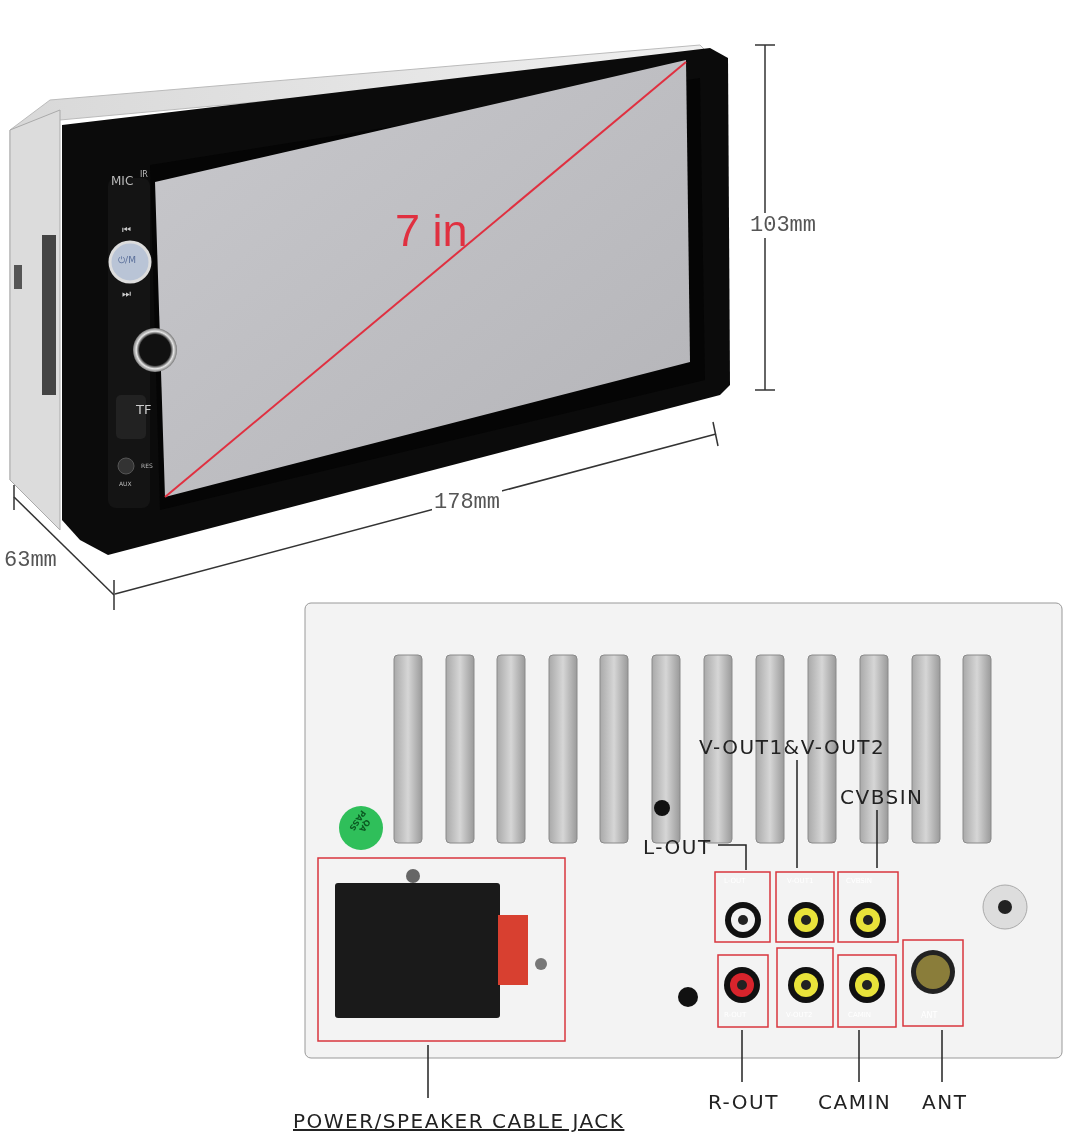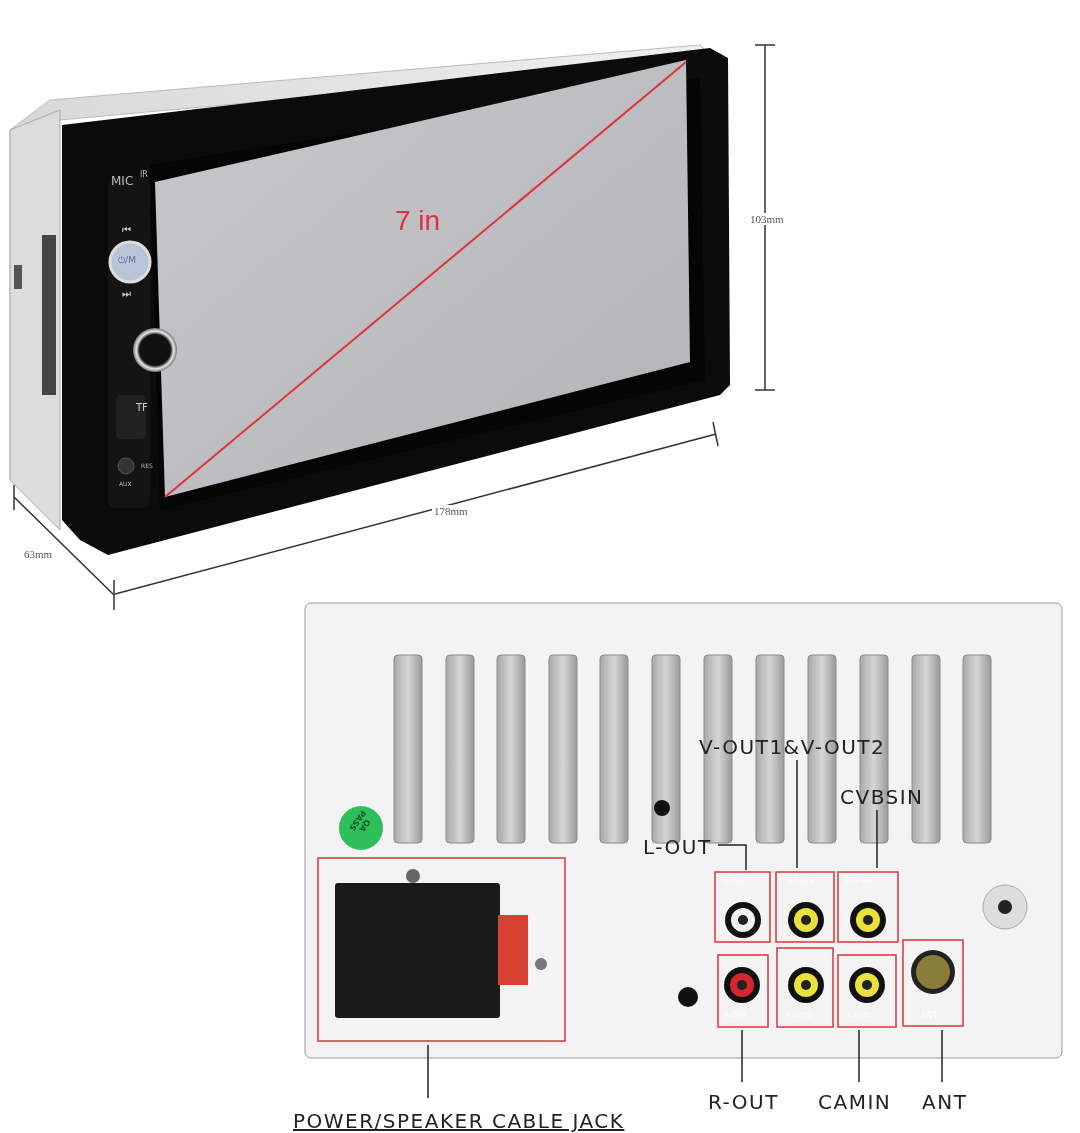--- a/index.html
+++ b/index.html
@@ -1,18 +1,18 @@
 <!DOCTYPE html>
 <html><head>
 <meta charset="utf-8">
 <style>
   html,body{margin:0;padding:0;background:#fff;}
   body{width:1080px;height:1133px;position:relative;overflow:hidden;font-family:"DejaVu Sans",sans-serif;}
   .abs{position:absolute;}
-  .dimtxt{color:#555;font-size:11px;font-family:Liberation Serif, serif;text-align:center;}
+  .dimtxt{color:#555;font-size:22px;font-family:Liberation Mono, monospace;text-align:center;}
   .lbl{color:#222;font-size:20px;letter-spacing:1.5px;font-family:"DejaVu Sans",sans-serif;}
   svg{position:absolute;left:0;top:0;}
 </style>
 </head>
 <body>
 
 <svg width="1080" height="1133" viewBox="0 0 1080 1133">
   <defs>
     <linearGradient id="sideG" x1="0" y1="0" x2="1" y2="0">
       <stop offset="0" stop-color="#d8d8d8"></stop>
@@ -130,33 +130,33 @@
       <line x1="797" y1="760" x2="797" y2="868"></line>
       <line x1="877" y1="810" x2="877" y2="868"></line>
       <line x1="428" y1="1045" x2="428" y2="1098"></line>
       <line x1="742" y1="1030" x2="742" y2="1082"></line>
       <line x1="859" y1="1030" x2="859" y2="1082"></line>
       <line x1="942" y1="1030" x2="942" y2="1082"></line>
     </g>
   </g>
 </svg>
 
-<div class="abs" style="left:395px;top:205px;color:#e03040;font-size:28px;font-family:'Liberation Sans',sans-serif;">7 in</div>
+<div class="abs" style="left:395px;top:205px;color:#e03040;font-size:45px;font-family:'Liberation Sans',sans-serif;">7 in</div>
 <div class="abs" style="left:111px;top:174px;color:#bbb;font-size:12px;">MIC</div>
 <div class="abs" style="left:140px;top:170px;color:#bbb;font-size:8px;">IR</div>
 <div class="abs" style="left:122px;top:224px;color:#ccc;font-size:10px;">⏮</div>
 <div class="abs" style="left:118px;top:255px;color:#5a6f9a;font-size:9px;">⏻/M</div>
 <div class="abs" style="left:122px;top:288px;color:#ccc;font-size:10px;">⏭</div>
-<div class="abs" style="left:136px;top:402px;color:#ccc;font-size:10px;">TF</div>
+<div class="abs" style="left:136px;top:402px;color:#ccc;font-size:13px;">TF</div>
 <div class="abs" style="left:119px;top:480px;color:#bbb;font-size:6px;">AUX</div>
 <div class="abs" style="left:141px;top:462px;color:#bbb;font-size:6px;">RES</div>
 
 <div class="abs dimtxt" style="left:748px;top:213px;background:#fff;padding:0 2px;">103mm</div>
-<div class="abs dimtxt" style="left:432px;top:505px;background:#fff;padding:0 2px;">178mm</div>
-<div class="abs dimtxt" style="left:24px;top:548px;">63mm</div>
+<div class="abs dimtxt" style="left:432px;top:490px;background:#fff;padding:0 2px;">178mm</div>
+<div class="abs dimtxt" style="left:4px;top:548px;">63mm</div>
 
 <div class="abs" style="left:343px;top:814px;width:36px;color:#0b5a22;font-size:8px;font-weight:bold;text-align:center;transform:rotate(125deg);">QA PASS</div>
 
 <div class="abs lbl" style="left:643px;top:835px;">L-OUT</div>
 <div class="abs lbl" style="left:699px;top:735px;">V-OUT1&amp;V-OUT2</div>
 <div class="abs lbl" style="left:840px;top:785px;">CVBSIN</div>
 <div class="abs lbl" style="left:708px;top:1090px;">R-OUT</div>
 <div class="abs lbl" style="left:818px;top:1090px;">CAMIN</div>
 <div class="abs lbl" style="left:922px;top:1090px;">ANT</div>
 <div class="abs lbl" style="left:293px;top:1109px;text-decoration:underline;">POWER/SPEAKER CABLE JACK</div>

